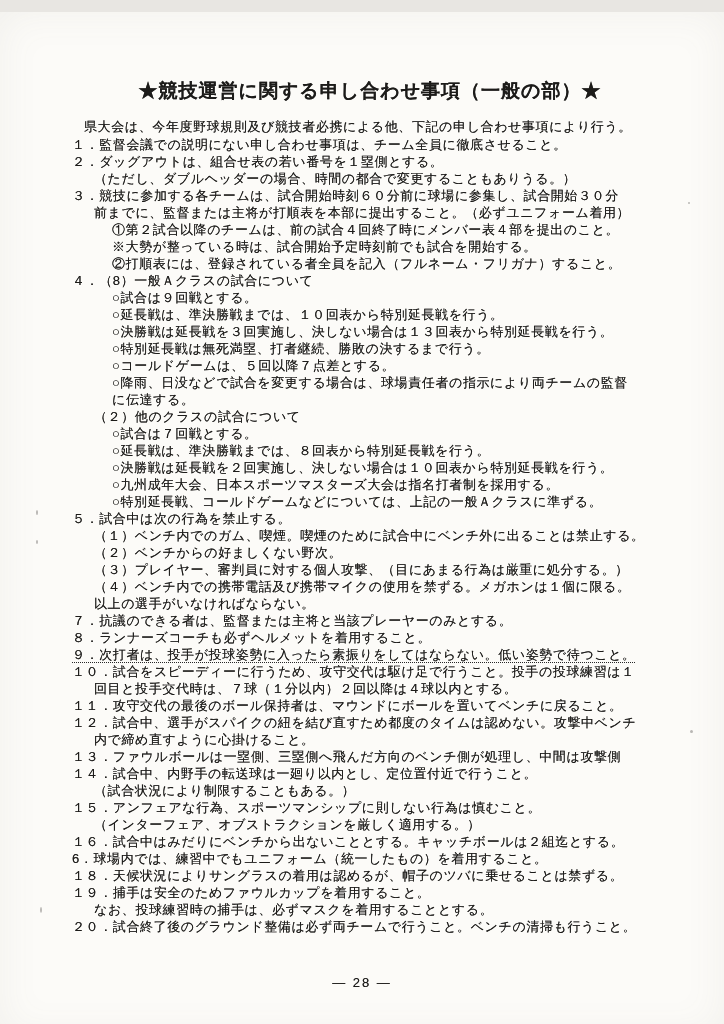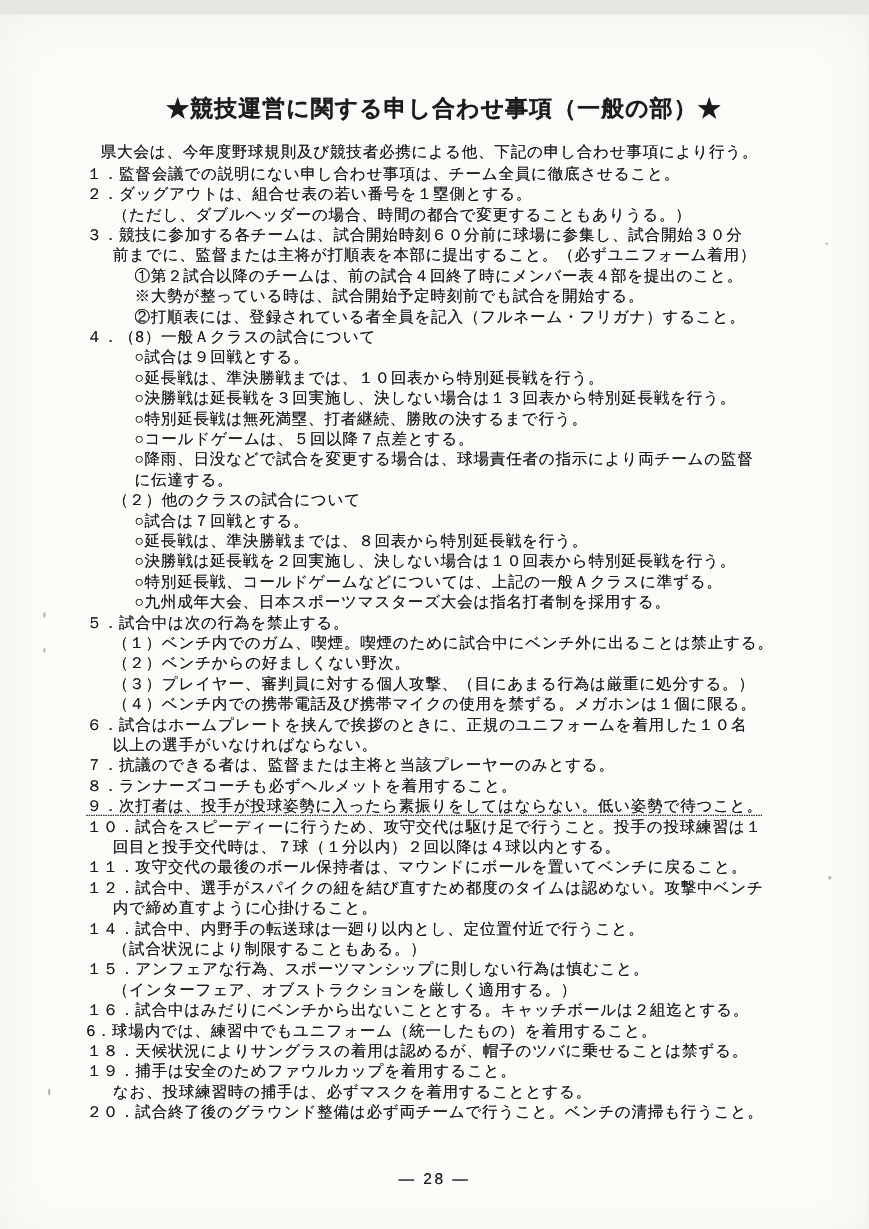--- a/index.html
+++ b/index.html
@@ -94,37 +94,37 @@
         <div class="doc-line indent-2">○延長戦は、準決勝戦までは、１０回表から特別延長戦を行う。</div>
         <div class="doc-line indent-2">○決勝戦は延長戦を３回実施し、決しない場合は１３回表から特別延長戦を行う。</div>
         <div class="doc-line indent-2">○特別延長戦は無死満塁、打者継続、勝敗の決するまで行う。</div>
         <div class="doc-line indent-2">○コールドゲームは、５回以降７点差とする。</div>
         <div class="doc-line indent-2">○降雨、日没などで試合を変更する場合は、球場責任者の指示により両チームの監督</div>
         <div class="doc-line indent-2">に伝達する。</div>
         <div class="doc-line indent-1">（２）他のクラスの試合について</div>
         <div class="doc-line indent-2">○試合は７回戦とする。</div>
         <div class="doc-line indent-2">○延長戦は、準決勝戦までは、８回表から特別延長戦を行う。</div>
         <div class="doc-line indent-2">○決勝戦は延長戦を２回実施し、決しない場合は１０回表から特別延長戦を行う。</div>
+        <div class="doc-line indent-2">○九州成年大会、日本スポーツマスターズ大会は指名打者制を採用する。</div>
         <div class="doc-line indent-2">○特別延長戦、コールドゲームなどについては、上記の一般Ａクラスに準ずる。</div>
-        <div class="doc-line indent-2">○九州成年大会、日本スポーツマスターズ大会は指名打者制を採用する。</div>
         <div class="doc-line indent-0">５．試合中は次の行為を禁止する。</div>
         <div class="doc-line indent-1">（１）ベンチ内でのガム、喫煙。喫煙のために試合中にベンチ外に出ることは禁止する。</div>
         <div class="doc-line indent-1">（２）ベンチからの好ましくない野次。</div>
         <div class="doc-line indent-1">（３）プレイヤー、審判員に対する個人攻撃、（目にあまる行為は厳重に処分する。）</div>
         <div class="doc-line indent-1">（４）ベンチ内での携帯電話及び携帯マイクの使用を禁ずる。メガホンは１個に限る。</div>
-        <div class="doc-line indent-0">６．試合はホームプレートを挟んで挨拶のときに、正規のユニフォームを着用した１０名</div>
         <div class="doc-line indent-1">以上の選手がいなければならない。</div>
         <div class="doc-line indent-0">７．抗議のできる者は、監督または主将と当該プレーヤーのみとする。</div>
         <div class="doc-line indent-0">８．ランナーズコーチも必ずヘルメットを着用すること。</div>
         <div class="doc-line indent-0 underlined">９．次打者は、投手が投球姿勢に入ったら素振りをしてはならない。低い姿勢で待つこと。</div>
         <div class="doc-line indent-0">１０．試合をスピーディーに行うため、攻守交代は駆け足で行うこと。投手の投球練習は１</div>
         <div class="doc-line indent-1">回目と投手交代時は、７球（１分以内）２回以降は４球以内とする。</div>
         <div class="doc-line indent-0">１１．攻守交代の最後のボール保持者は、マウンドにボールを置いてベンチに戻ること。</div>
         <div class="doc-line indent-0">１２．試合中、選手がスパイクの紐を結び直すため都度のタイムは認めない。攻撃中ベンチ</div>
         <div class="doc-line indent-1">内で締め直すように心掛けること。</div>
+        <div class="doc-line indent-0">１３．ファウルボールは一塁側、三塁側へ飛んだ方向のベンチ側が処理し、中間は攻撃側</div>
         <div class="doc-line indent-0">１４．試合中、内野手の転送球は一廻り以内とし、定位置付近で行うこと。</div>
         <div class="doc-line indent-1">（試合状況により制限することもある。）</div>
         <div class="doc-line indent-0">１５．アンフェアな行為、スポーツマンシップに則しない行為は慎むこと。</div>
         <div class="doc-line indent-1">（インターフェア、オブストラクションを厳しく適用する。）</div>
         <div class="doc-line indent-0">１６．試合中はみだりにベンチから出ないこととする。キャッチボールは２組迄とする。</div>
         <div class="doc-line indent-0">6．球場内では、練習中でもユニフォーム（統一したもの）を着用すること。</div>
         <div class="doc-line indent-0">１８．天候状況によりサングラスの着用は認めるが、帽子のツバに乗せることは禁ずる。</div>
         <div class="doc-line indent-0">１９．捕手は安全のためファウルカップを着用すること。</div>
         <div class="doc-line indent-1">なお、投球練習時の捕手は、必ずマスクを着用することとする。</div>
         <div class="doc-line indent-0">２０．試合終了後のグラウンド整備は必ず両チームで行うこと。ベンチの清掃も行うこと。</div>

